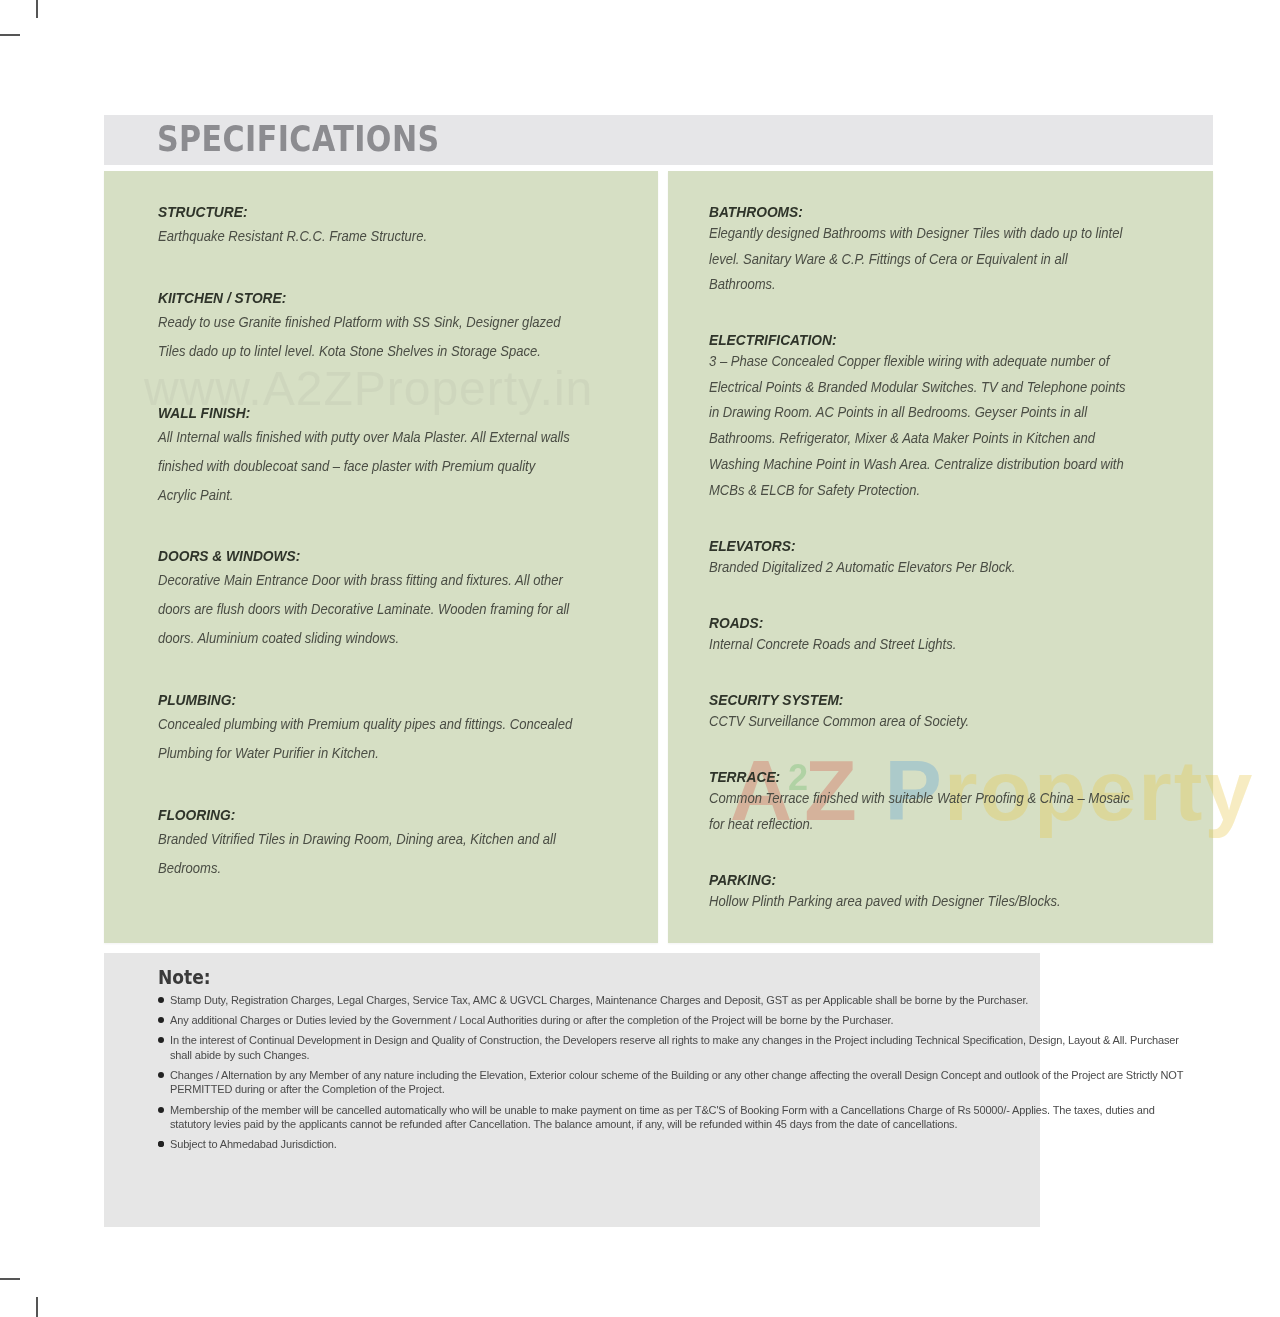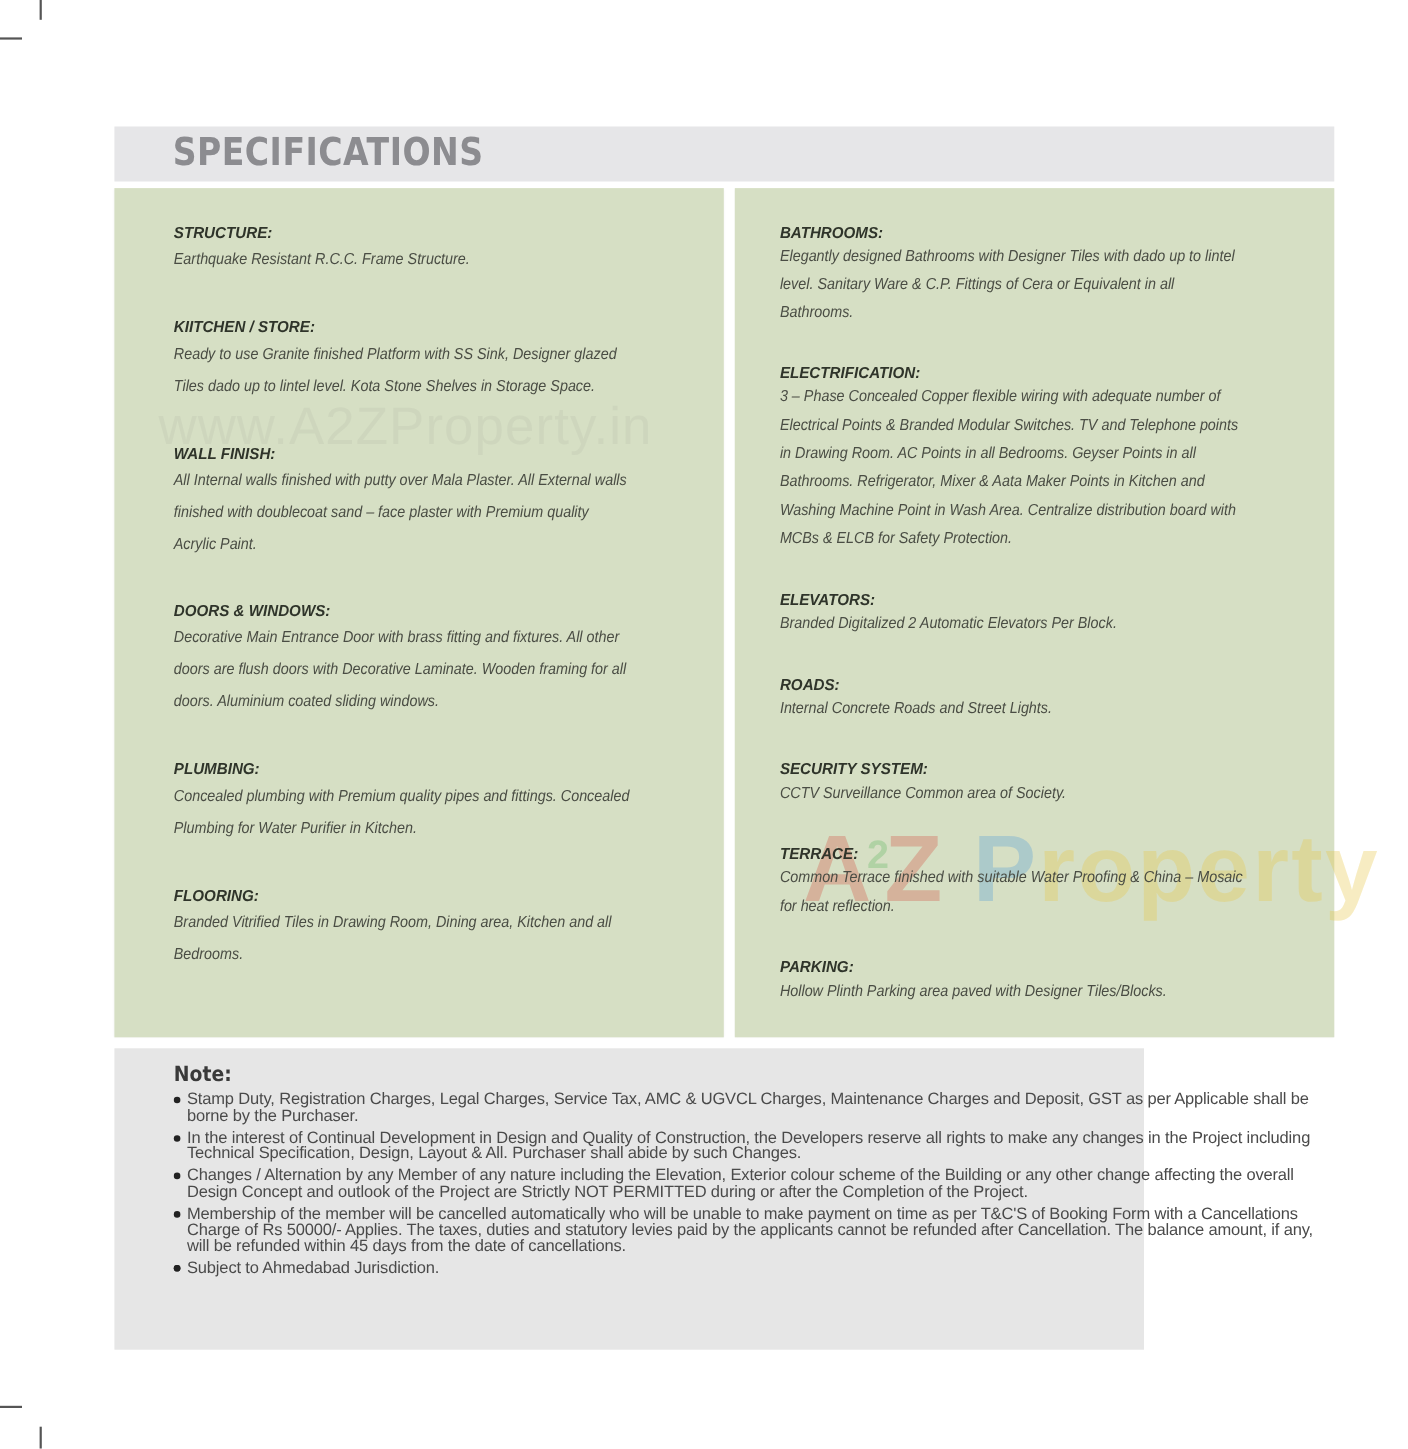--- a/index.html
+++ b/index.html
@@ -59,21 +59,21 @@
     position: absolute; left: 104px; top: 953px; width: 936px; height: 274px;
     background: #e6e6e6;
   }
   .note-title {
     position: absolute; left: 54px; top: 13px; font-family: "DejaVu Sans", sans-serif;
     font-weight: bold; font-size: 19px; color: #3a3a3a;
     transform: scaleX(0.9); transform-origin: left center;
   }
   .note-list { position: absolute; left: 54px; top: 40px; width: 1040px; list-style: none; }
   .note-item {
-    position: relative; padding-left: 12px; font-size: 15px; line-height: 14.6px; color: #4a4a4a;
+    position: relative; padding-left: 12px; font-size: 11px; line-height: 14.6px; color: #4a4a4a;
     margin-bottom: 5.5px; letter-spacing: -0.15px;
   }
   .note-item .bullet {
     position: absolute; left: 0; top: 4px; width: 6px; height: 6px; border-radius: 50%; background: #222;
   }
 </style>
 </head>
 <body>
 
 <div class="crop v" style="left:36px; top:0;"></div>
@@ -199,19 +199,20 @@
     <div class="spec-body">
       <span>Hollow Plinth Parking area paved with Designer Tiles/Blocks.</span>
     </div>
   </div>
 </div>
 
 <div class="note-panel">
   <div class="note-title">Note:</div>
   <ul class="note-list">
     <li class="note-item"><span class="bullet"></span><span>Stamp Duty, Registration Charges, Legal Charges, Service Tax, AMC &amp; UGVCL Charges, Maintenance Charges and Deposit, GST as per Applicable shall be borne by the Purchaser.</span></li>
+    <li class="note-item"><span class="bullet"></span><span>Any additional Charges or Duties levied by the Government / Local Authorities during or after the completion of the Project will be borne by the Purchaser.</span></li>
     <li class="note-item"><span class="bullet"></span><span>In the interest of Continual Development in Design and Quality of Construction, the Developers reserve all rights to make any changes in the Project including Technical Specification, Design, Layout &amp; All. Purchaser shall abide by such Changes.</span></li>
     <li class="note-item"><span class="bullet"></span><span>Changes / Alternation by any Member of any nature including the Elevation, Exterior colour scheme of the Building or any other change affecting the overall Design Concept and outlook of the Project are Strictly NOT PERMITTED during or after the Completion of the Project.</span></li>
     <li class="note-item"><span class="bullet"></span><span>Membership of the member will be cancelled automatically who will be unable to make payment on time as per T&amp;C'S of Booking Form with a Cancellations Charge of Rs 50000/- Applies. The taxes, duties and statutory levies paid by the applicants cannot be refunded after Cancellation. The balance amount, if any, will be refunded within 45 days from the date of cancellations.</span></li>
     <li class="note-item"><span class="bullet"></span></li>
     <li class="note-item"><span class="bullet"></span><span>Subject to Ahmedabad Jurisdiction.</span></li>
   </ul>
 </div>
 
 </body></html>

